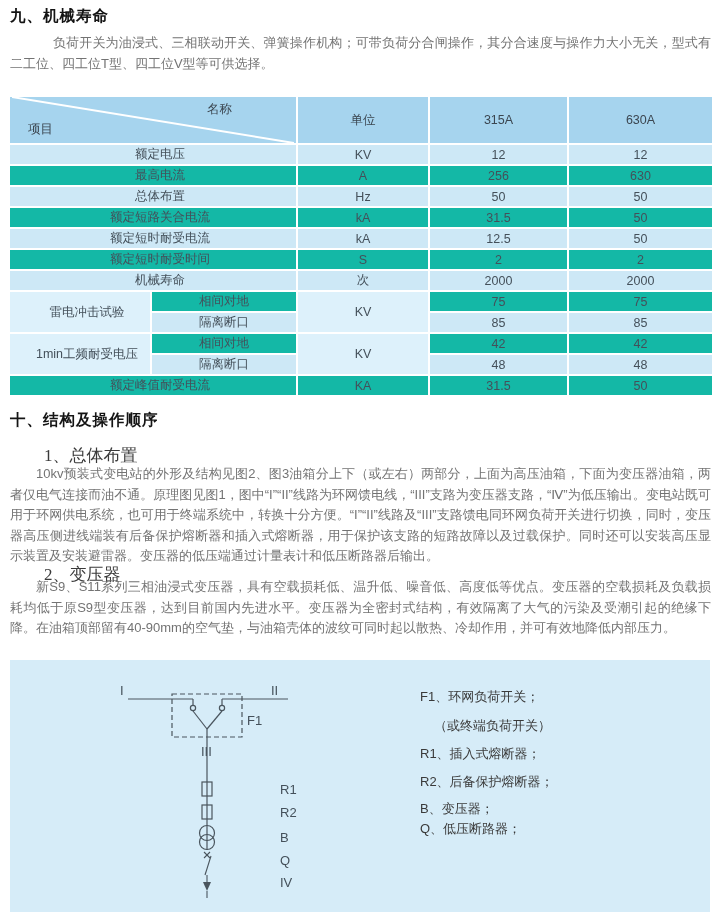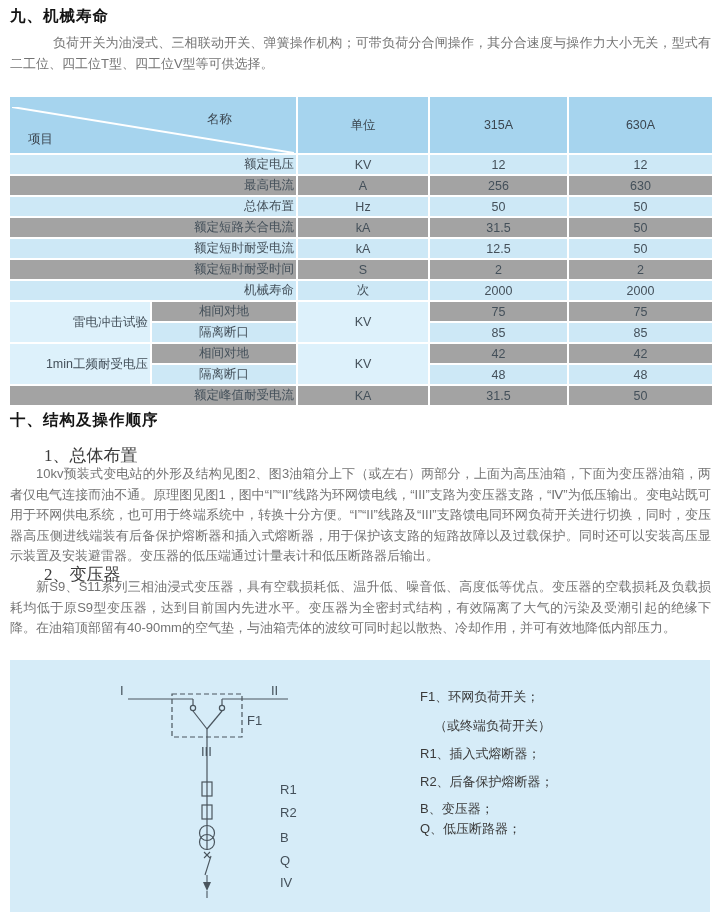--- a/index.html
+++ b/index.html
@@ -12,25 +12,25 @@
   .para{position:absolute;left:10px;width:701px;margin:0;font-size:13px;line-height:20.6px;text-align:justify;color:#737373;}
   .ind2{text-indent:2em;}
   .ind3{text-indent:3.3em;}
   .subhead{position:absolute;left:10px;margin:0;font-size:17px;color:#3a3a3a;text-indent:2em;font-style:italic;font-family:Liberation Serif, serif;}
 
   
   table.spec{position:absolute;left:8px;top:95px;width:704px;border-collapse:collapse;table-layout:fixed;
     font-size:12.5px;color:#44505a;}
   table.spec td{border:2px solid #ffffff;height:19px;padding:0 2px;text-align:center;overflow:hidden;}
   table.spec tr.hd td{background:#a6d4ee;color:#3b4650;}
-  table.spec td.item{text-align:right;padding-left:16px;}
+  table.spec td.item{text-align:center;padding-left:16px;}
   tr.trA td{background:#cde8f6;}
-  tr.trB td{background:#a3a3a3;}
+  tr.trB td{background:#14b8a6;}
   td.gspanA{background:#ddf1fb !important;}
-  .corner-in{position:relative;width:100%;height:46px;margin-top:10px;}
+  .corner-in{position:relative;width:100%;height:46px;}
   .corner-in svg{position:absolute;left:0;top:0;width:100%;height:100%;}
   .cn-top{position:absolute;right:62px;top:4px;}
   .cn-bot{position:absolute;left:16px;bottom:5px;}
 
   
   .panel{position:absolute;left:10px;top:660px;width:700px;height:252px;background:#d6ecf8;}
   .panel .lg{position:absolute;font-size:13px;color:#3a3a3a;white-space:nowrap;}
   .panel .cap{position:absolute;font-size:13.5px;color:#3a3a3a;white-space:nowrap;letter-spacing:1px;}
   svg.circuit{position:absolute;left:100px;top:18px;}
   svg.circuit text{font-size:13px;fill:#44505a;font-family:"Liberation Sans","DejaVu Sans",sans-serif;}

